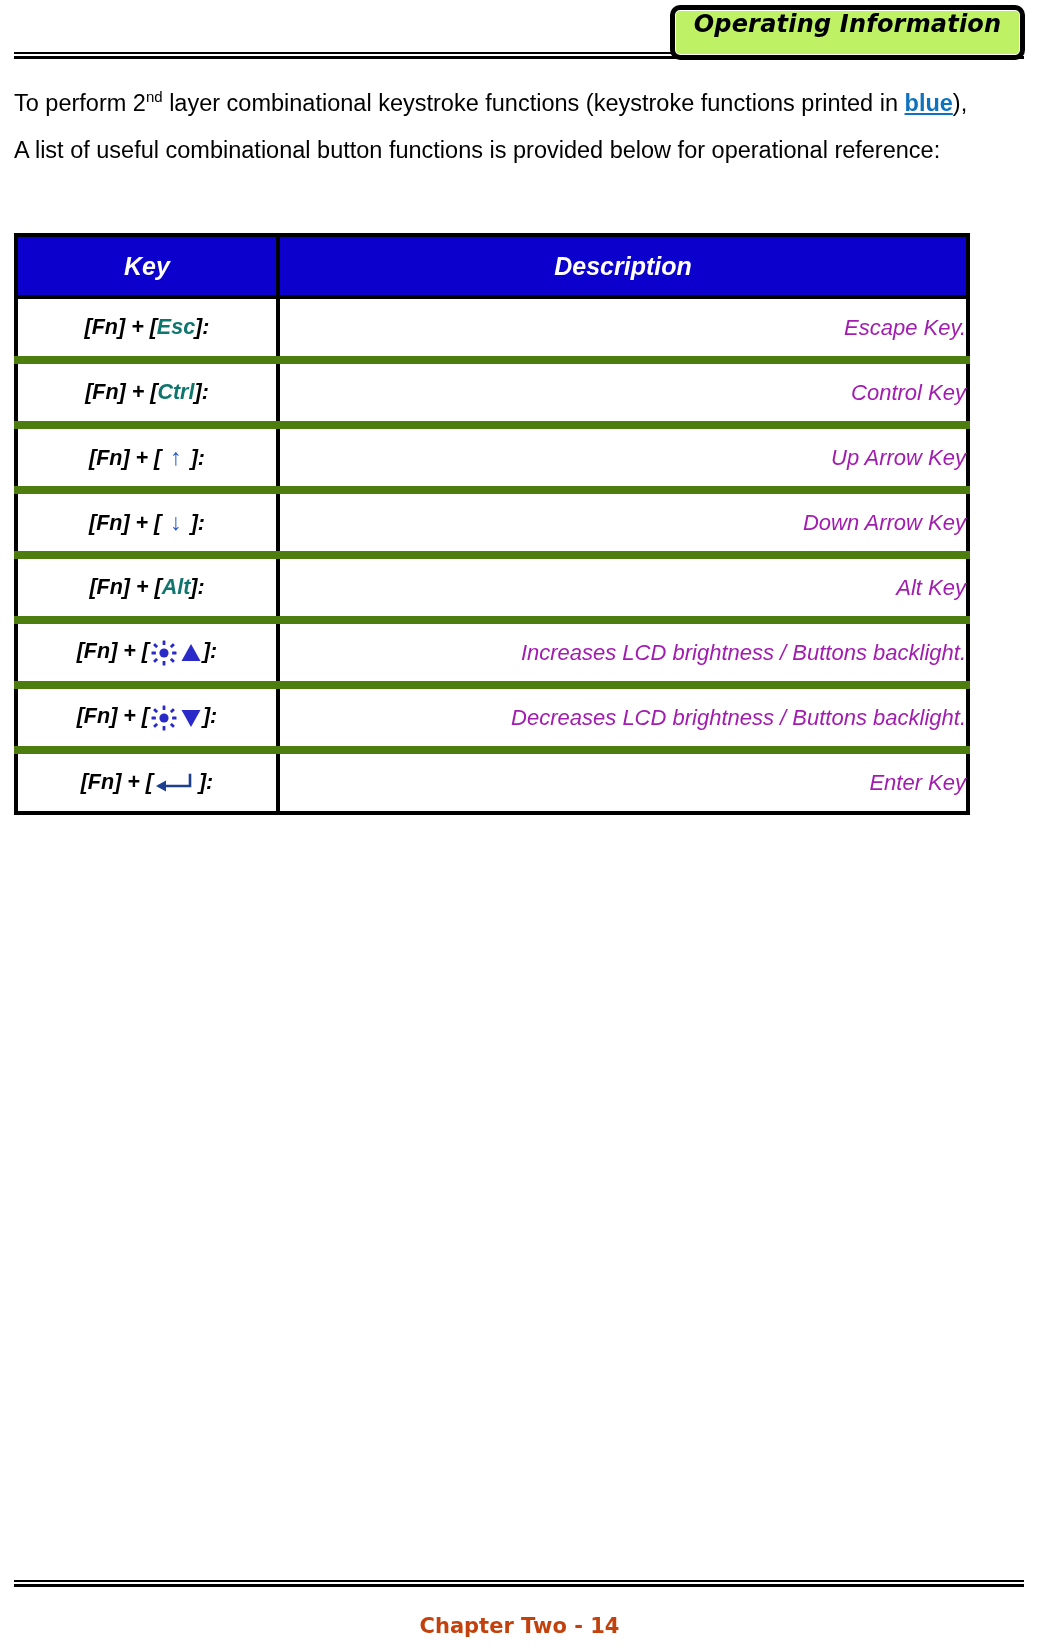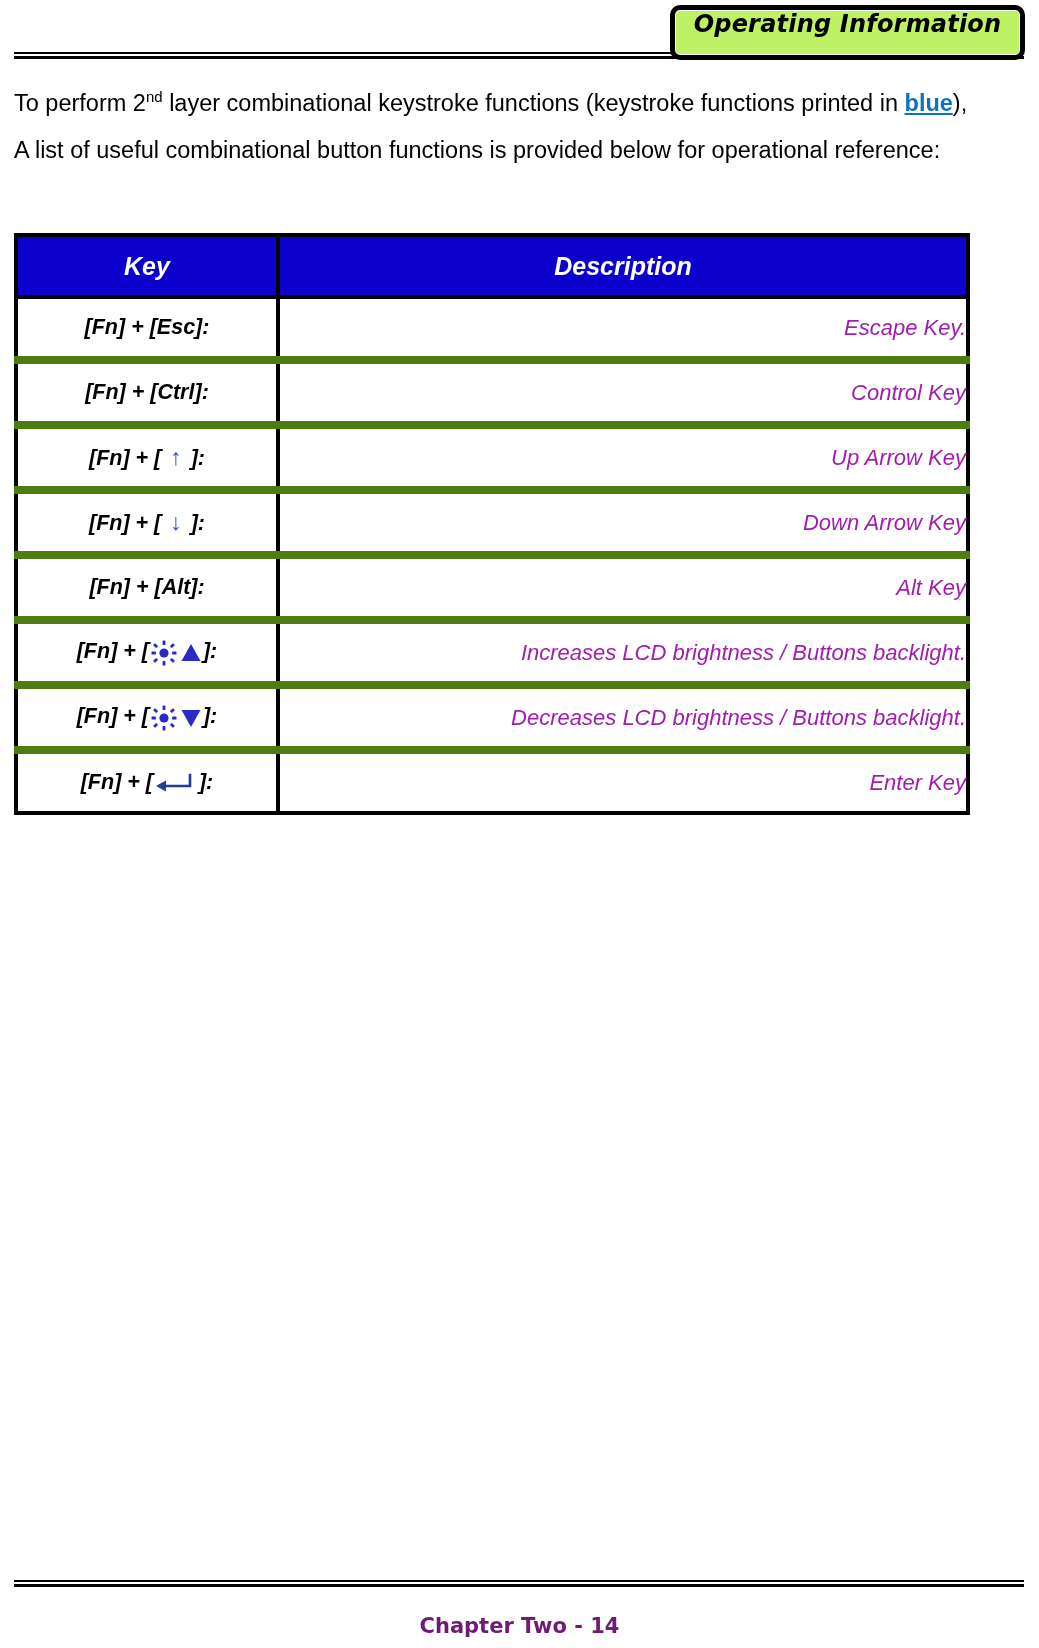--- a/index.html
+++ b/index.html
@@ -138,21 +138,21 @@
     color: #000000;
   }
   td.desc-cell {
     text-align: right;
     padding-left: 16px;
     font-size: 22px;
     font-weight: normal;
     color: #a21caf;
     white-space: nowrap;
   }
-  .key-accent { color: #000000; }
+  .key-accent { color: #0f766e; }
   .arrow-glyph {
     color: #2a57c4;
     font-size: 23px;
     font-weight: normal;
     padding: 0 3px;
   }
 
   
   .bright-icon {
     display: inline-block;
@@ -195,21 +195,21 @@
   }
   .footer-label {
     position: absolute;
     left: 0;
     top: 76px;
     width: 1039px;
     text-align: center;
     font-family: "DejaVu Sans", sans-serif;
     font-size: 21px;
     font-weight: bold;
-    color: #701a75;
+    color: #c2410c;
   }
 </style>
 </head>
 <body>
 
 <div class="page-header">
   <div class="header-rule"></div>
   <div class="header-badge">
     <span class="header-badge-label">Operating Information</span>
   </div>

